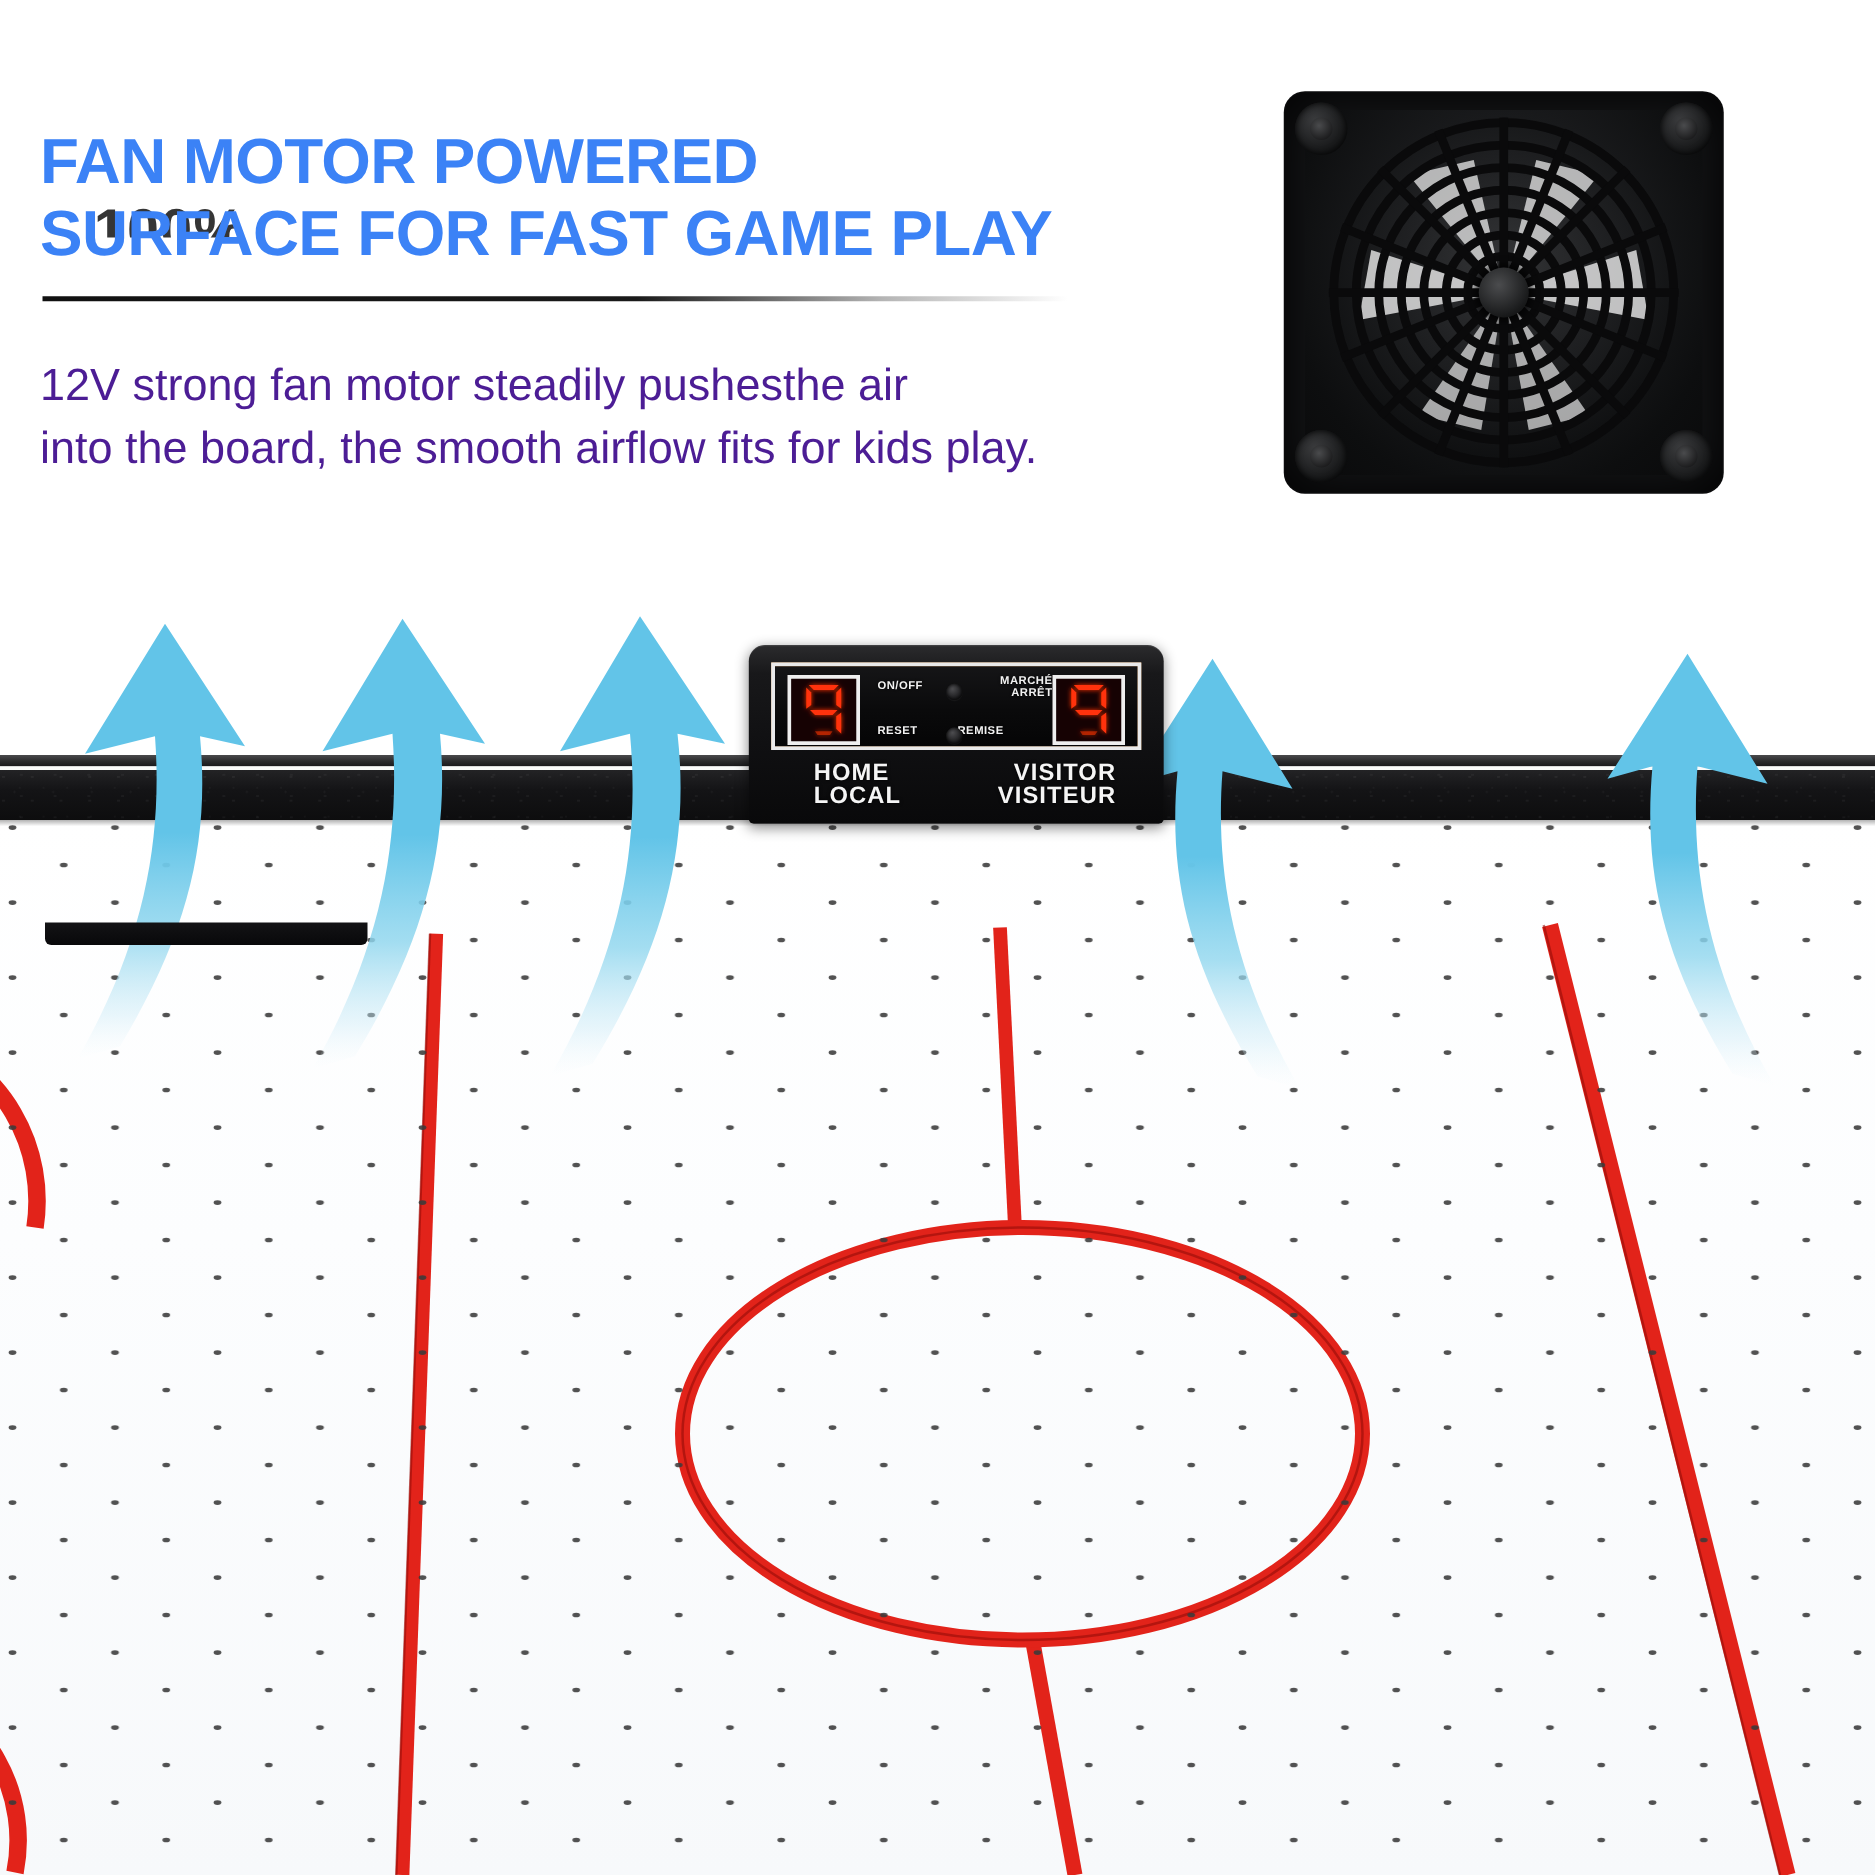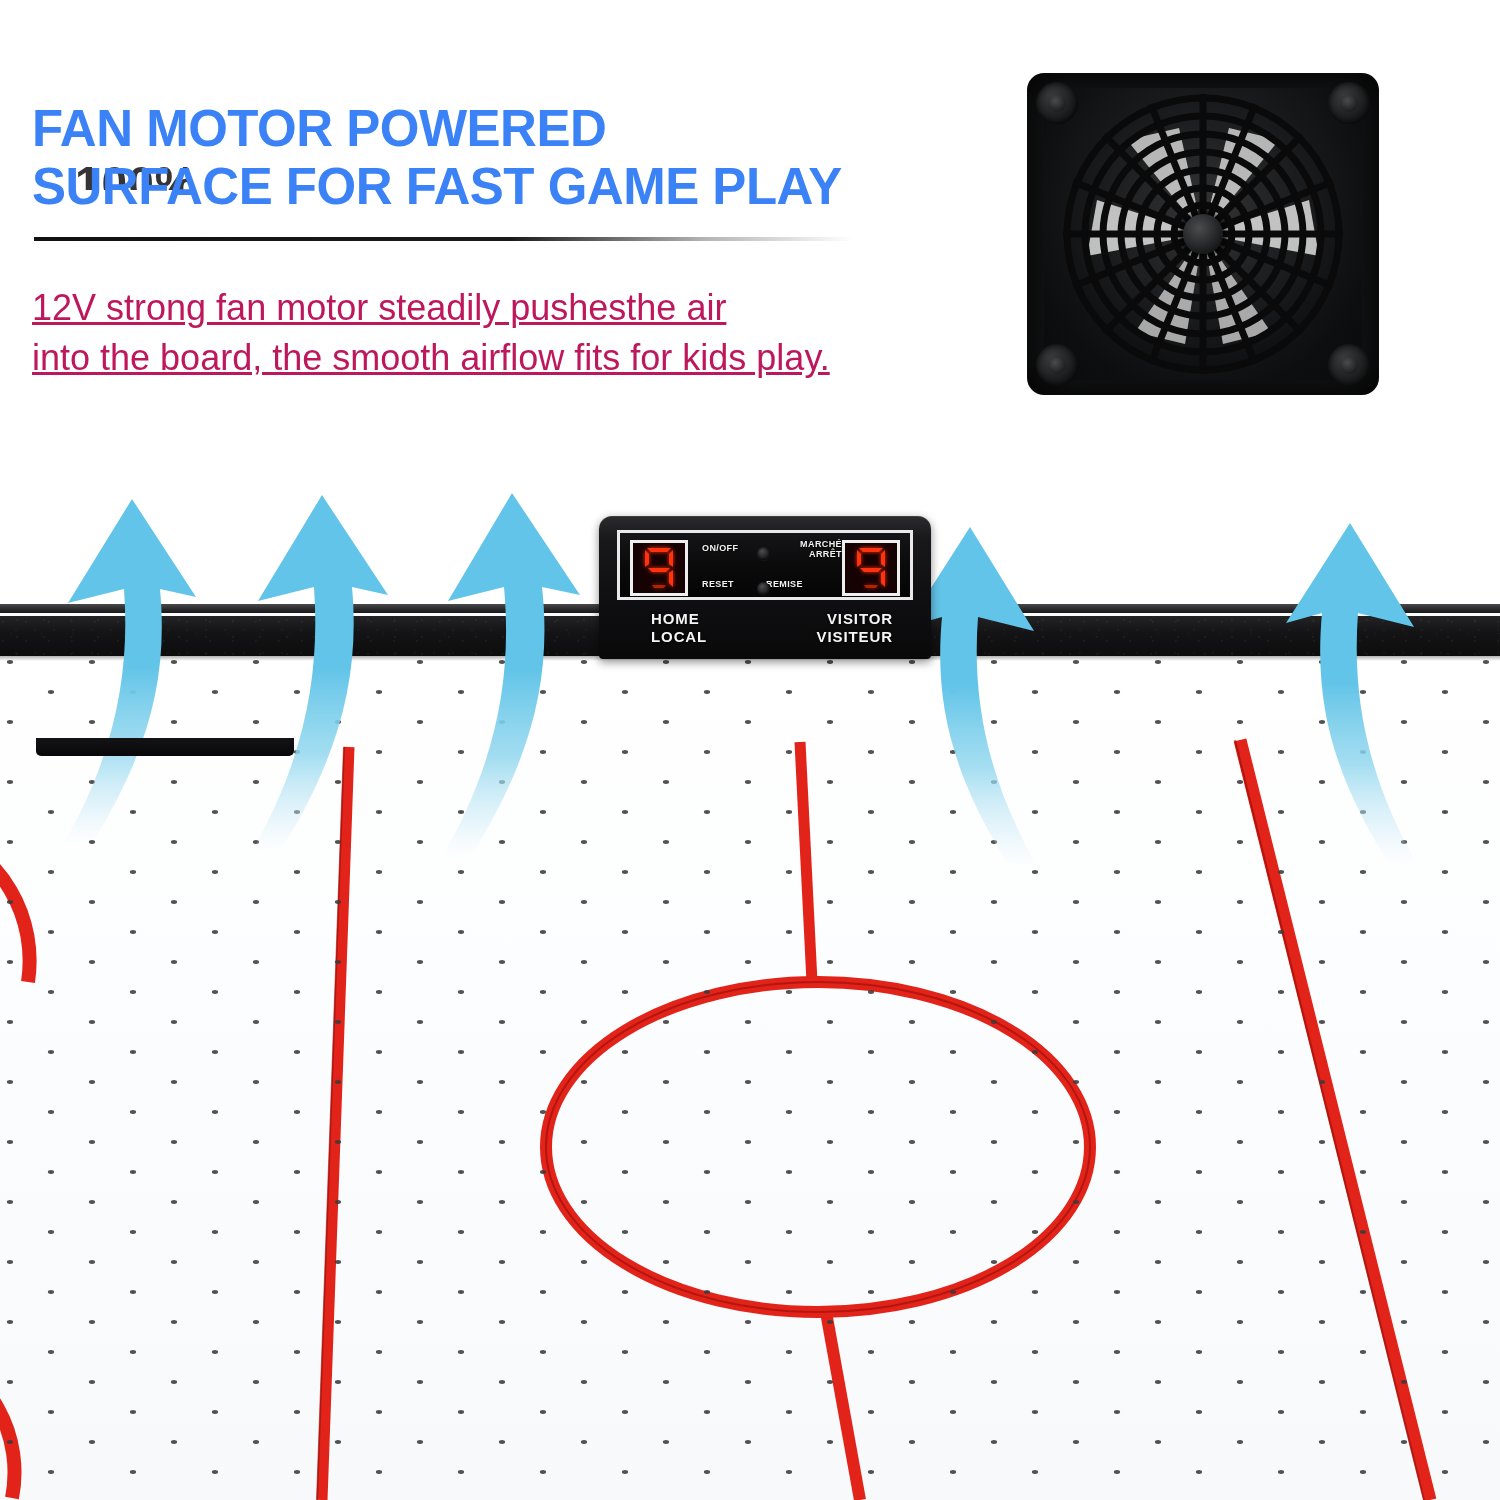--- a/index.html
+++ b/index.html
@@ -21,22 +21,22 @@
   .ghost-line { position:absolute; left:40px; top:156px; width:940px;
                 height:34px; overflow:hidden; z-index:2;
                 color:#1a1a1a; font-weight:bold; font-size:46px;
                 letter-spacing:1px; opacity:.88;margin-left:35px; }
 
   .divider { position:absolute; left:34px; top:237px; width:820px; height:4px;
              background:linear-gradient(to right,#111 0%,#1a1a1a 58%,
                         rgba(120,120,120,.55) 82%, rgba(255,255,255,0) 100%); }
 
   .subcopy { position:absolute; left:32px; top:283px; width:975px;
-             color:#be185d; font-size:36px; line-height:50px;
-             font-weight:400; white-space:pre-line;text-decoration:underline; }
+             color:#4c1d95; font-size:36px; line-height:50px;
+             font-weight:400; white-space:pre-line; }
 
   
   .fan-wrap { position:absolute; left:1028px; top:74px; width:350px; height:320px; }
   .fan-body { position:absolute; inset:0;
               background:#17181a;
               border-radius:16px;
               box-shadow:inset 0 0 40px 10px rgba(0,0,0,.85),
                          0 0 0 1px #0b0b0c; }
   .fan-frame-inner { position:absolute; left:16px; top:14px; right:16px; bottom:14px;
                      border-radius:10px;
@@ -127,21 +127,21 @@
   .lab-remise { left:0;  top:42px; text-align:left; width:76px; }
 
   .sb-btn { position:absolute; width:13px; height:13px; border-radius:50%;
             background:radial-gradient(circle at 38% 32%,#4d4d50,#1b1b1d 66%,#0a0a0b);
             box-shadow:inset 0 0 3px rgba(0,0,0,.9), 0 1px 1px rgba(255,255,255,.05); }
   .btn-top { left:137px; top:14px; }
   .btn-bot { left:137px; top:49px; }
 
   .sb-names { position:absolute; left:18px; top:92px; width:296px; height:44px; }
   .sb-name { position:absolute; color:#f5f5f5; font-weight:bold;
-             font-size:15px; line-height:18px; letter-spacing:.9px;
+             font-size:19px; line-height:18px; letter-spacing:.9px;
              white-space:pre-line; text-shadow:0 0 3px rgba(0,0,0,.9); }
   .name-home { left:34px;  top:2px; text-align:left; }
   .name-vis  { right:20px; top:2px; text-align:right; }
 
   .sb-stem { position:absolute; left:36px; top:138px; width:258px; height:18px;
              background:linear-gradient(180deg,#131315,#08080a);
              border-radius:0 0 5px 5px; z-index:11; }
 </style>
 </head>
 <body>

